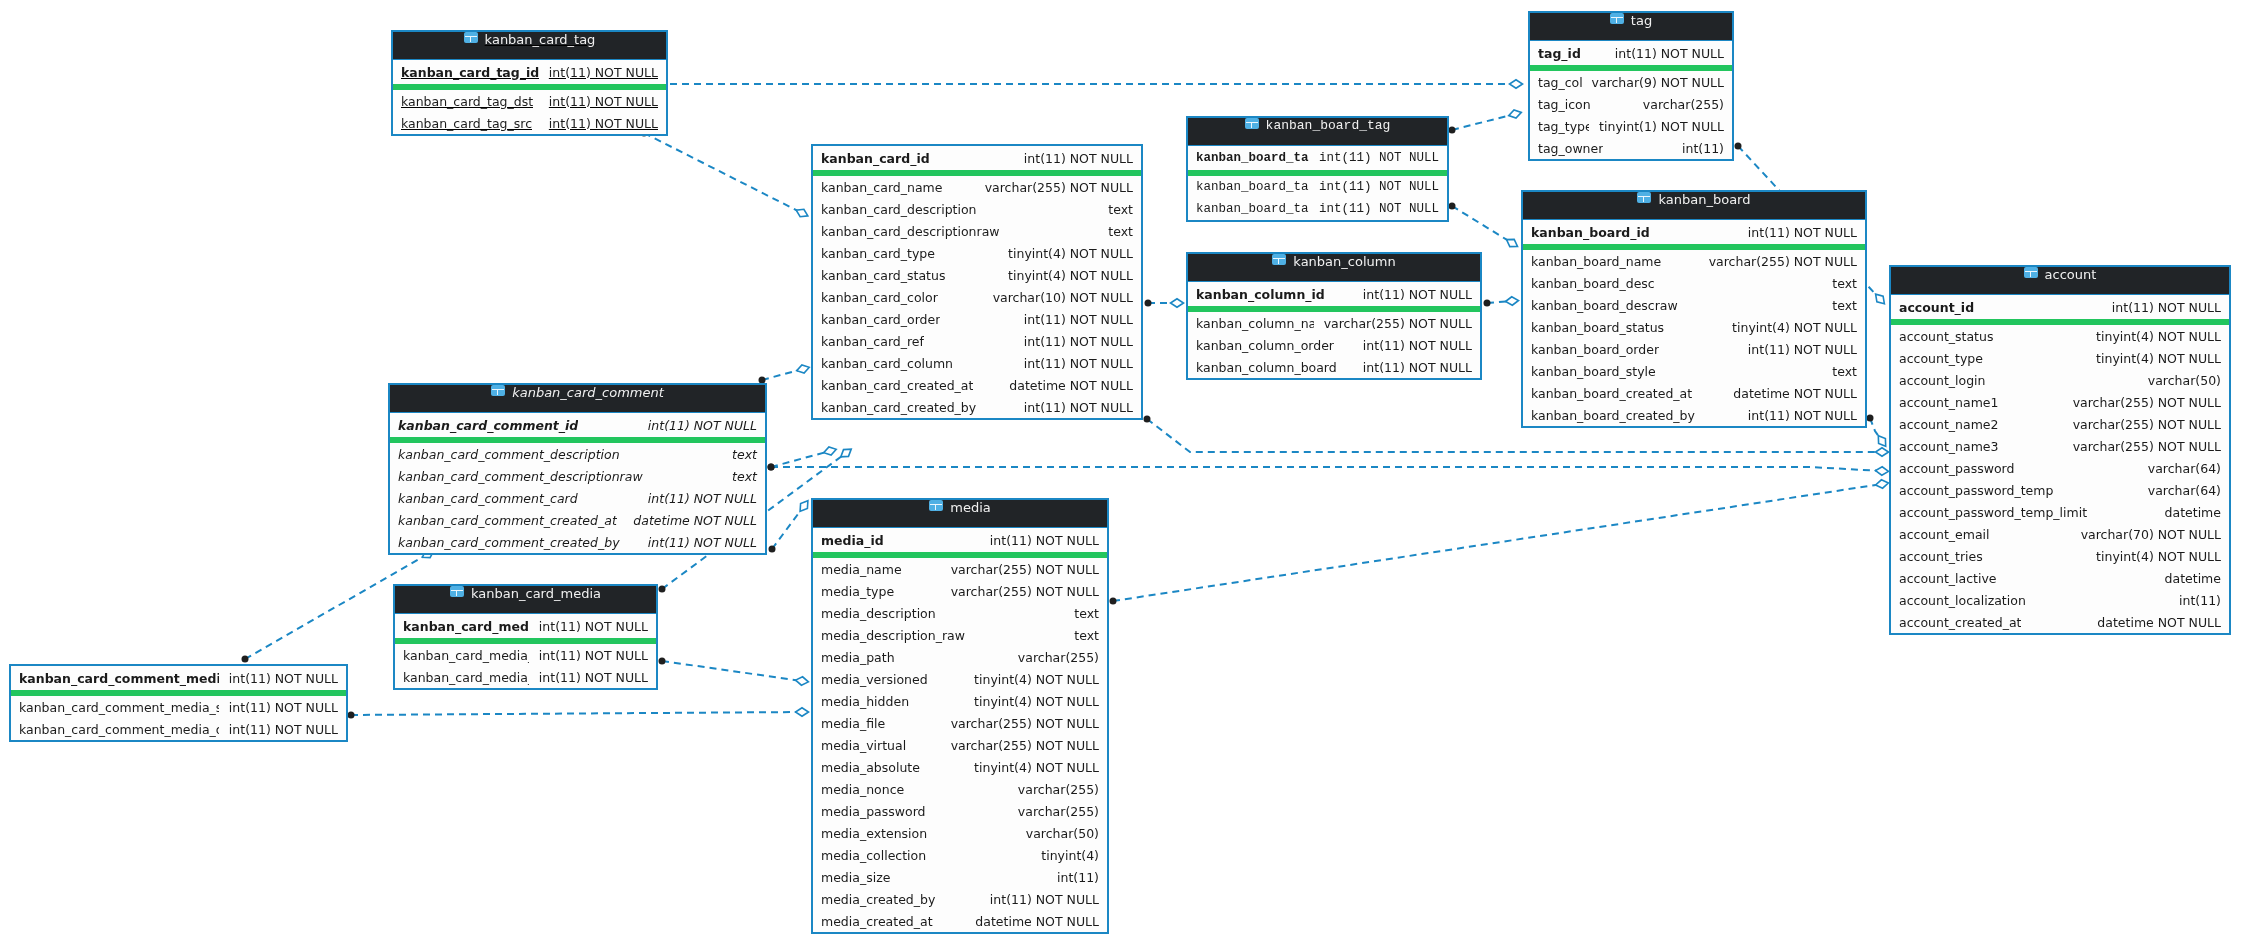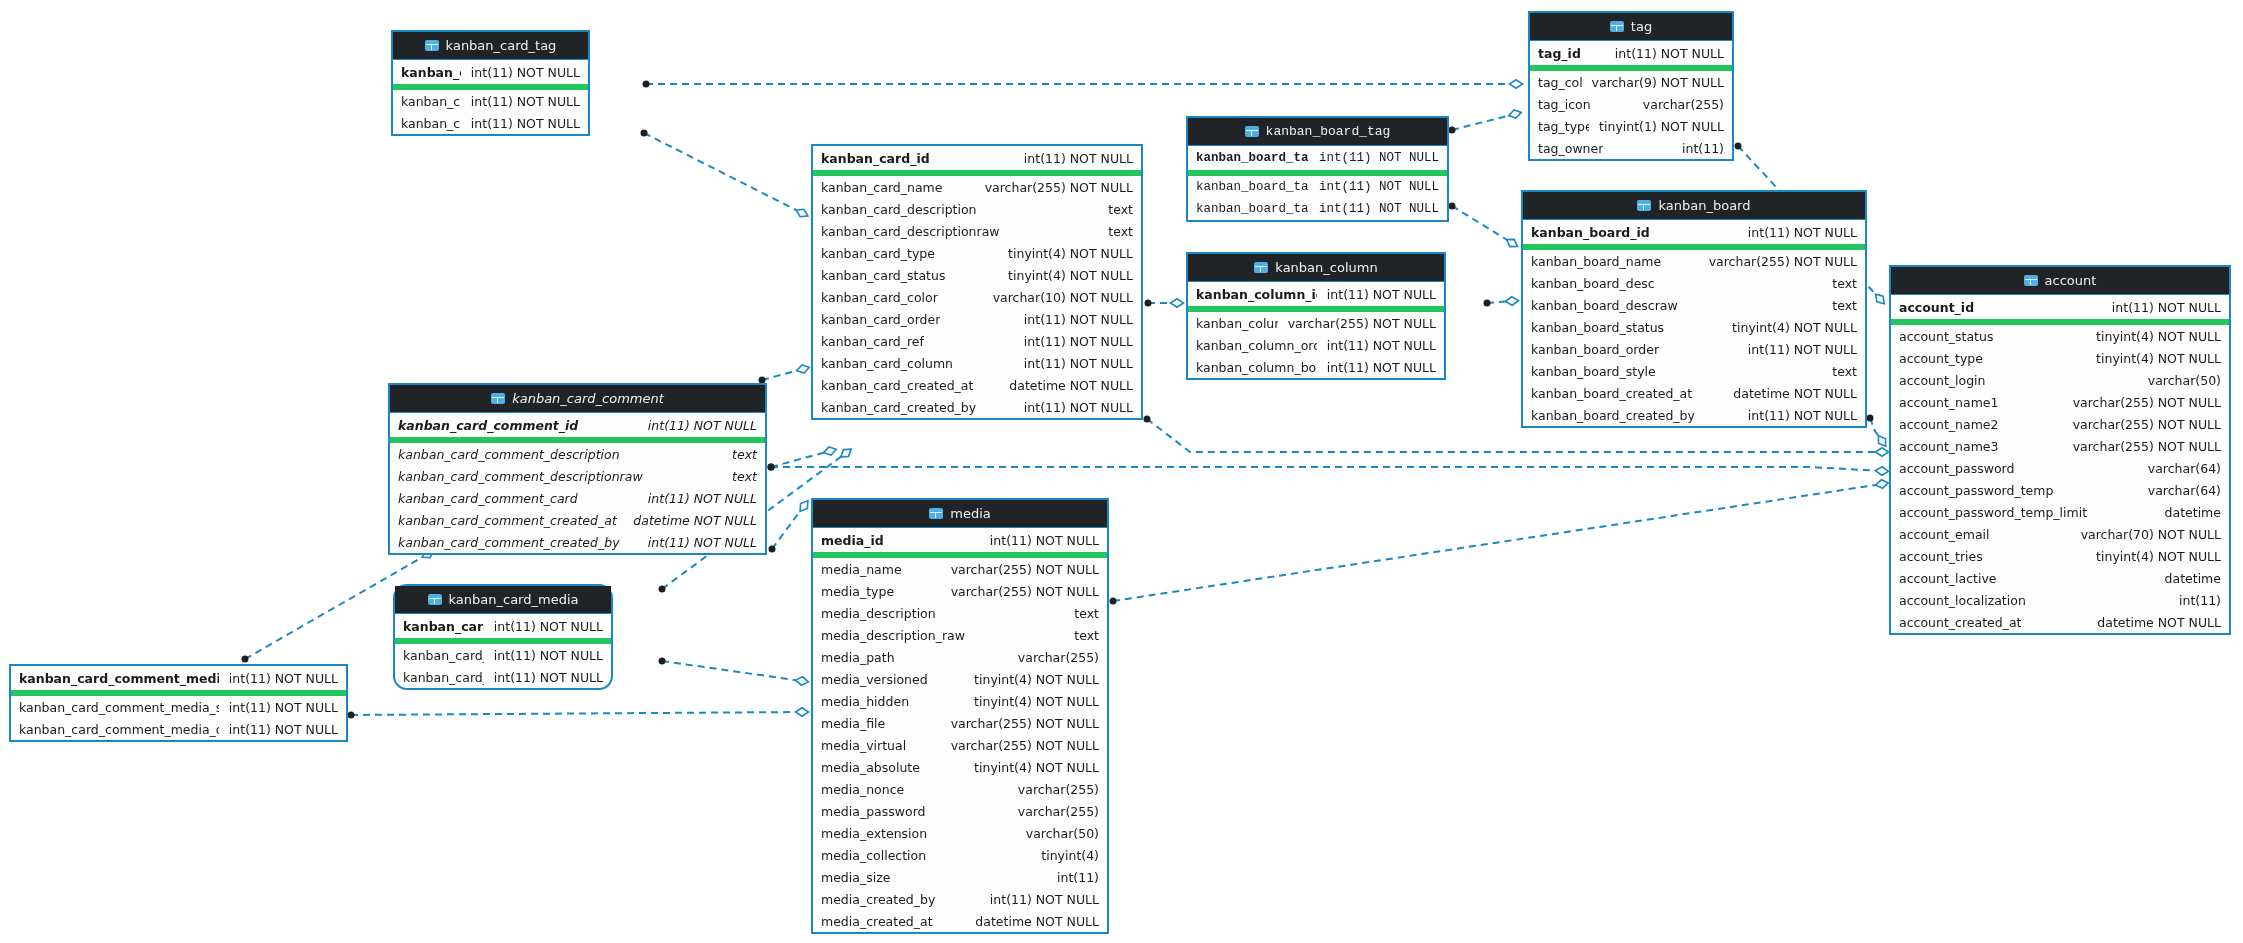--- a/index.html
+++ b/index.html
@@ -3,21 +3,21 @@
 <meta charset="utf-8">
 <style>
   html,body{margin:0;padding:0;background:#ffffff;}
   body{width:2243px;height:943px;position:relative;overflow:hidden;
        font-family:"DejaVu Sans","Liberation Sans",sans-serif;}
   .canvas{position:absolute;inset:0;background:#ffffff;}
   #rel-layer{position:absolute;left:0;top:0;width:2243px;height:943px;z-index:0;}
   #tables{position:absolute;left:0;top:0;width:100%;height:100%;z-index:1;}
   .tbl{position:absolute;box-sizing:border-box;border:2px solid #1b87c4;background:#fdfdfd;}
   .tbl-h{box-sizing:border-box;height:28px;background:#212427;color:#f0f0f0;
-         display:flex;align-items:center;justify-content:center;font-size:13px;
+         display:flex;justify-content:center;font-size:13px;
          border-bottom:1px solid #1b87c4;}
   .ticon{display:inline-block;width:14px;height:11px;background:#4fb0e4;border-radius:2px;
          position:relative;margin-right:7px;flex:0 0 auto;}
   .ticon::before{content:"";position:absolute;left:1px;right:1px;top:4px;height:1px;background:#eaf6fd;}
   .ticon::after{content:"";position:absolute;top:5px;bottom:1px;left:6px;width:1px;background:#eaf6fd;}
   .row{box-sizing:border-box;height:22px;display:flex;align-items:center;
        justify-content:space-between;padding:0 8px;font-size:12.5px;color:#1b1b1b;
        white-space:nowrap;}
   .row.pk{height:30px;border-bottom:6px solid #22c55e;}
   .row.pk .cn{font-weight:bold;}
@@ -114,21 +114,21 @@
         <circle cx="245" cy="659" r="3.5" fill="#1f1f1f"></circle>
         <polygon points="433.6,550.8 430.1,557.6 422.4,557.2 425.9,550.4" fill="#ffffff" stroke="#1b87c4" stroke-width="1.6"></polygon>
       </g>
       <g>
         <polyline points="772,549 804,506" fill="none" stroke="#1b87c4" stroke-width="2" stroke-dasharray="7 5"></polyline>
         <circle cx="772" cy="549" r="3.5" fill="#1f1f1f"></circle>
         <polygon points="807.9,500.8 807.4,508.5 800.1,511.2 800.6,503.5" fill="#ffffff" stroke="#1b87c4" stroke-width="1.6"></polygon>
       </g>
     </svg>
   <div id="tables">
-      <div class="tbl" style="left: 391px; top: 30px; width: 199px;">
+      <div class="tbl" style="left: 391px; top: 30px; width: 277px; text-decoration: underline;">
         <div class="tbl-h">
           <span class="ticon"></span>
           <span>kanban_card_tag</span>
         </div>
         <div class="row pk">
           <span class="cn">kanban_card_tag_id</span>
           <span class="ct">int(11) NOT NULL</span>
         </div>
         <div class="row">
           <span class="cn">kanban_card_tag_dst</span>
@@ -226,21 +226,21 @@
         </div>
         <div class="row">
           <span class="cn">kanban_card_created_at</span>
           <span class="ct">datetime NOT NULL</span>
         </div>
         <div class="row">
           <span class="cn">kanban_card_created_by</span>
           <span class="ct">int(11) NOT NULL</span>
         </div>
       </div>
-      <div class="tbl" style="left: 1186px; top: 252px; width: 260px;">
+      <div class="tbl" style="left: 1186px; top: 252px; width: 296px;">
         <div class="tbl-h">
           <span class="ticon"></span>
           <span>kanban_column</span>
         </div>
         <div class="row pk">
           <span class="cn">kanban_column_id</span>
           <span class="ct">int(11) NOT NULL</span>
         </div>
         <div class="row">
           <span class="cn">kanban_column_name</span>
@@ -386,21 +386,21 @@
         </div>
         <div class="row">
           <span class="cn">kanban_card_comment_created_at</span>
           <span class="ct">datetime NOT NULL</span>
         </div>
         <div class="row">
           <span class="cn">kanban_card_comment_created_by</span>
           <span class="ct">int(11) NOT NULL</span>
         </div>
       </div>
-      <div class="tbl" style="left: 393px; top: 584px; width: 220px; border-radius: 14px;">
+      <div class="tbl" style="left: 393px; top: 584px; width: 265px;">
         <div class="tbl-h">
           <span class="ticon"></span>
           <span>kanban_card_media</span>
         </div>
         <div class="row pk">
           <span class="cn">kanban_card_media_id</span>
           <span class="ct">int(11) NOT NULL</span>
         </div>
         <div class="row">
           <span class="cn">kanban_card_media_src</span>

